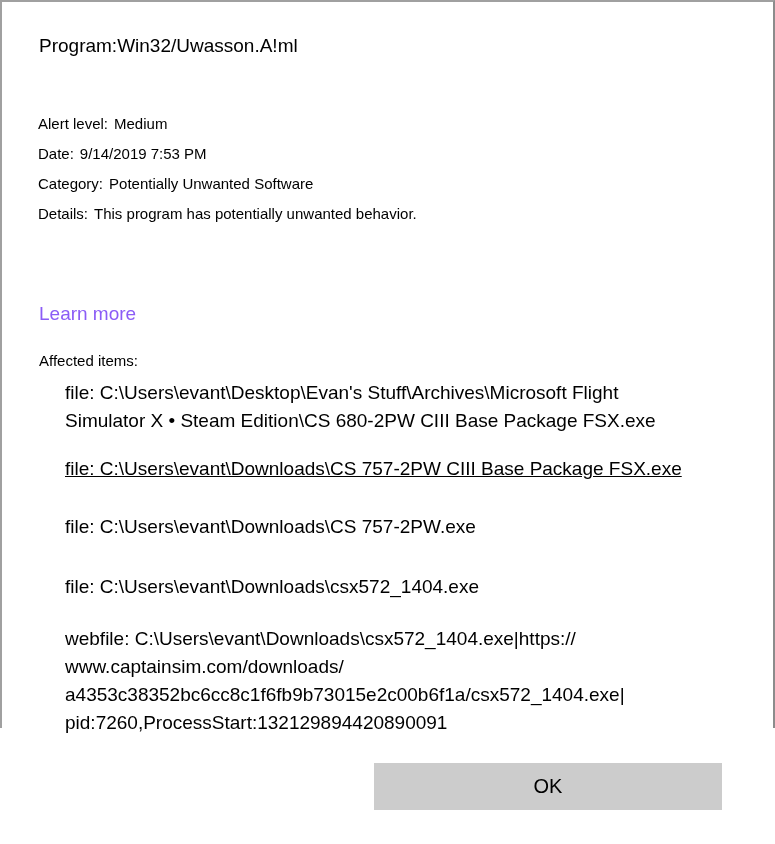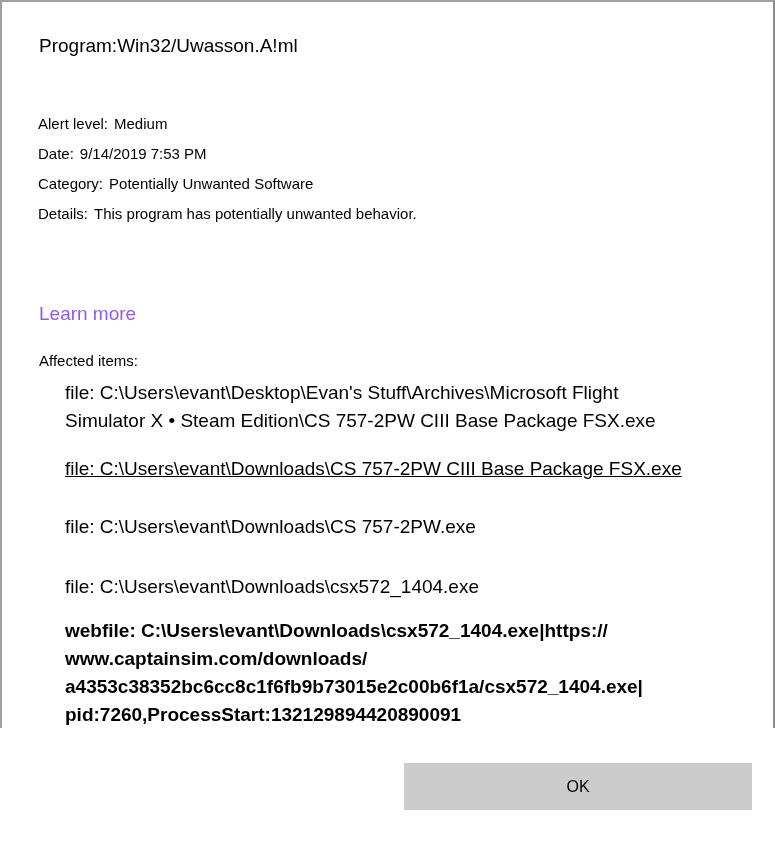--- a/index.html
+++ b/index.html
@@ -61,31 +61,31 @@
       top: 377px;
       width: 670px;
       font-size: 19px;
       line-height: 28px;
     }
     .item { word-break: break-all; }
     .item-0 { position: absolute; top: 0px; }
     .item-1 { position: absolute; top: 76px; text-decoration: underline; }
     .item-2 { position: absolute; top: 134px; }
     .item-3 { position: absolute; top: 194px; }
-    .item-4 { position: absolute; top: 238px; font-weight: bold; }
+    .item-4 { position: absolute; top: 246px; }
     .ok-button {
       position: absolute;
-      left: 402px;
+      left: 372px;
       top: 761px;
       width: 348px;
       height: 47px;
       background: #cccccc;
       border: none;
       font-family: "Liberation Sans", "DejaVu Sans", sans-serif;
-      font-size: 16px;
+      font-size: 20px;
       color: #000000;
       display: flex;
       align-items: center;
       justify-content: center;
       cursor: pointer;
       padding: 8px;
     }
   </style>
 </head>
 <body>
@@ -109,21 +109,21 @@
     </div>
   </div>
 
   <a class="learn-more">Learn more</a>
 
   <div class="affected-title">Affected items:</div>
 
   <div class="affected-list">
     <div class="item item-0">
       <div>file: C:\Users\evant\Desktop\Evan's Stuff\Archives\Microsoft Flight</div>
-      <div>Simulator X • Steam Edition\CS 757-2PW CIII Base Package FSX.exe</div>
+      <div>Simulator X • Steam Edition\CS 680-2PW CIII Base Package FSX.exe</div>
     </div>
     <div class="item item-1">file: C:\Users\evant\Downloads\CS 757-2PW CIII Base Package FSX.exe</div>
     <div class="item item-2">file: C:\Users\evant\Downloads\CS 757-2PW.exe</div>
     <div class="item item-3">file: C:\Users\evant\Downloads\csx572_1404.exe</div>
     <div class="item item-4">
       <div>webfile: C:\Users\evant\Downloads\csx572_1404.exe|https://</div>
       <div>www.captainsim.com/downloads/</div>
       <div>a4353c38352bc6cc8c1f6fb9b73015e2c00b6f1a/csx572_1404.exe|</div>
       <div>pid:7260,ProcessStart:132129894420890091</div>
     </div>

